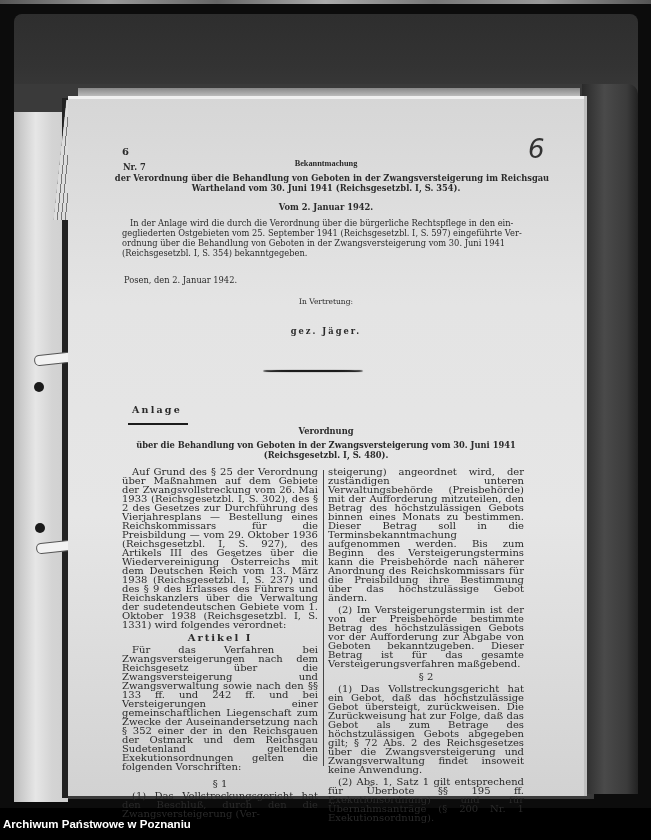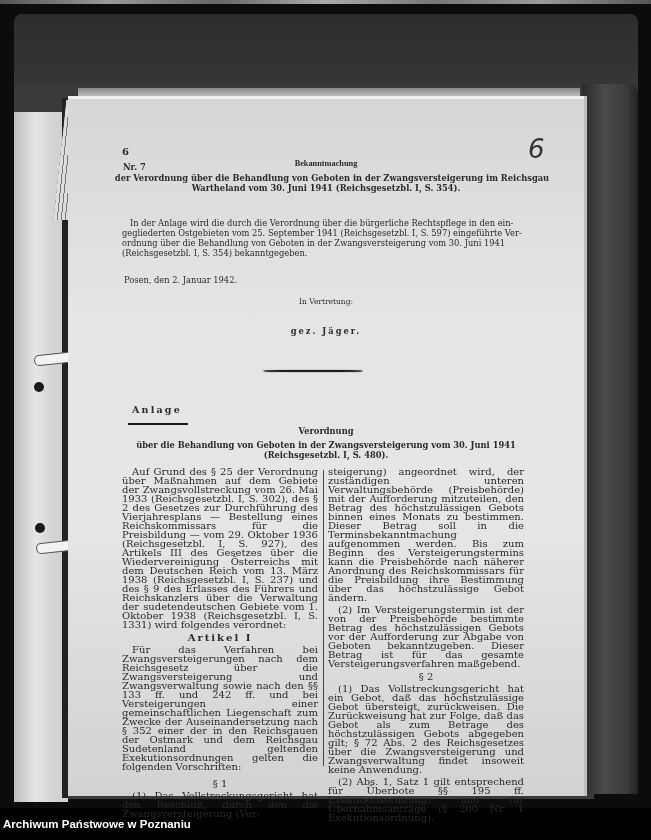--- a/index.html
+++ b/index.html
@@ -114,20 +114,21 @@
   <div class="page">
     <div class="doc">
 
       <p class="t pagenum">6</p>
       <span class="handnum">6</span>
 
       <p class="t b" style="left:55px;top:66px;">Nr. 7</p>
       <p class="t b c" style="left:0;width:516px;top:62px;font-family:Liberation Serif, serif;">Bekanntmachung</p>
       <p class="t b c" style="left:6px;width:516px;top:77px;text-align:center;">der Verordnung über die Behandlung von Geboten in der Zwangsversteigerung im Reichsgau</p>
       <p class="t b c" style="left:0;width:516px;top:87px;">Wartheland vom 30. Juni 1941 (Reichsgesetzbl. I, S. 354).</p>
+      <p class="t b c" style="left:0;width:516px;top:106px;">Vom 2. Januar 1942.</p>
 
       <p class="t" style="left:62px;top:122px;">In der Anlage wird die durch die Verordnung über die bürgerliche Rechtspflege in den ein-</p>
       <p class="t" style="left:54px;top:132px;">gegliederten Ostgebieten vom 25. September 1941 (Reichsgesetzbl. I, S. 597) eingeführte Ver-</p>
       <p class="t" style="left:54px;top:142px;">ordnung über die Behandlung von Geboten in der Zwangsversteigerung vom 30. Juni 1941</p>
       <p class="t" style="left:54px;top:152px;">(Reichsgesetzbl. I, S. 354) bekanntgegeben.</p>
 
       <p class="t" style="left:56px;top:179px;">Posen, den 2. Januar 1942.</p>
 
       <p class="t c" style="left:0;width:516px;top:200px;font-size:7.5px;">In Vertretung:</p>
       <p class="t b c spaced" style="left:0;width:516px;top:230px;text-align:center;">gez. Jäger.</p>

